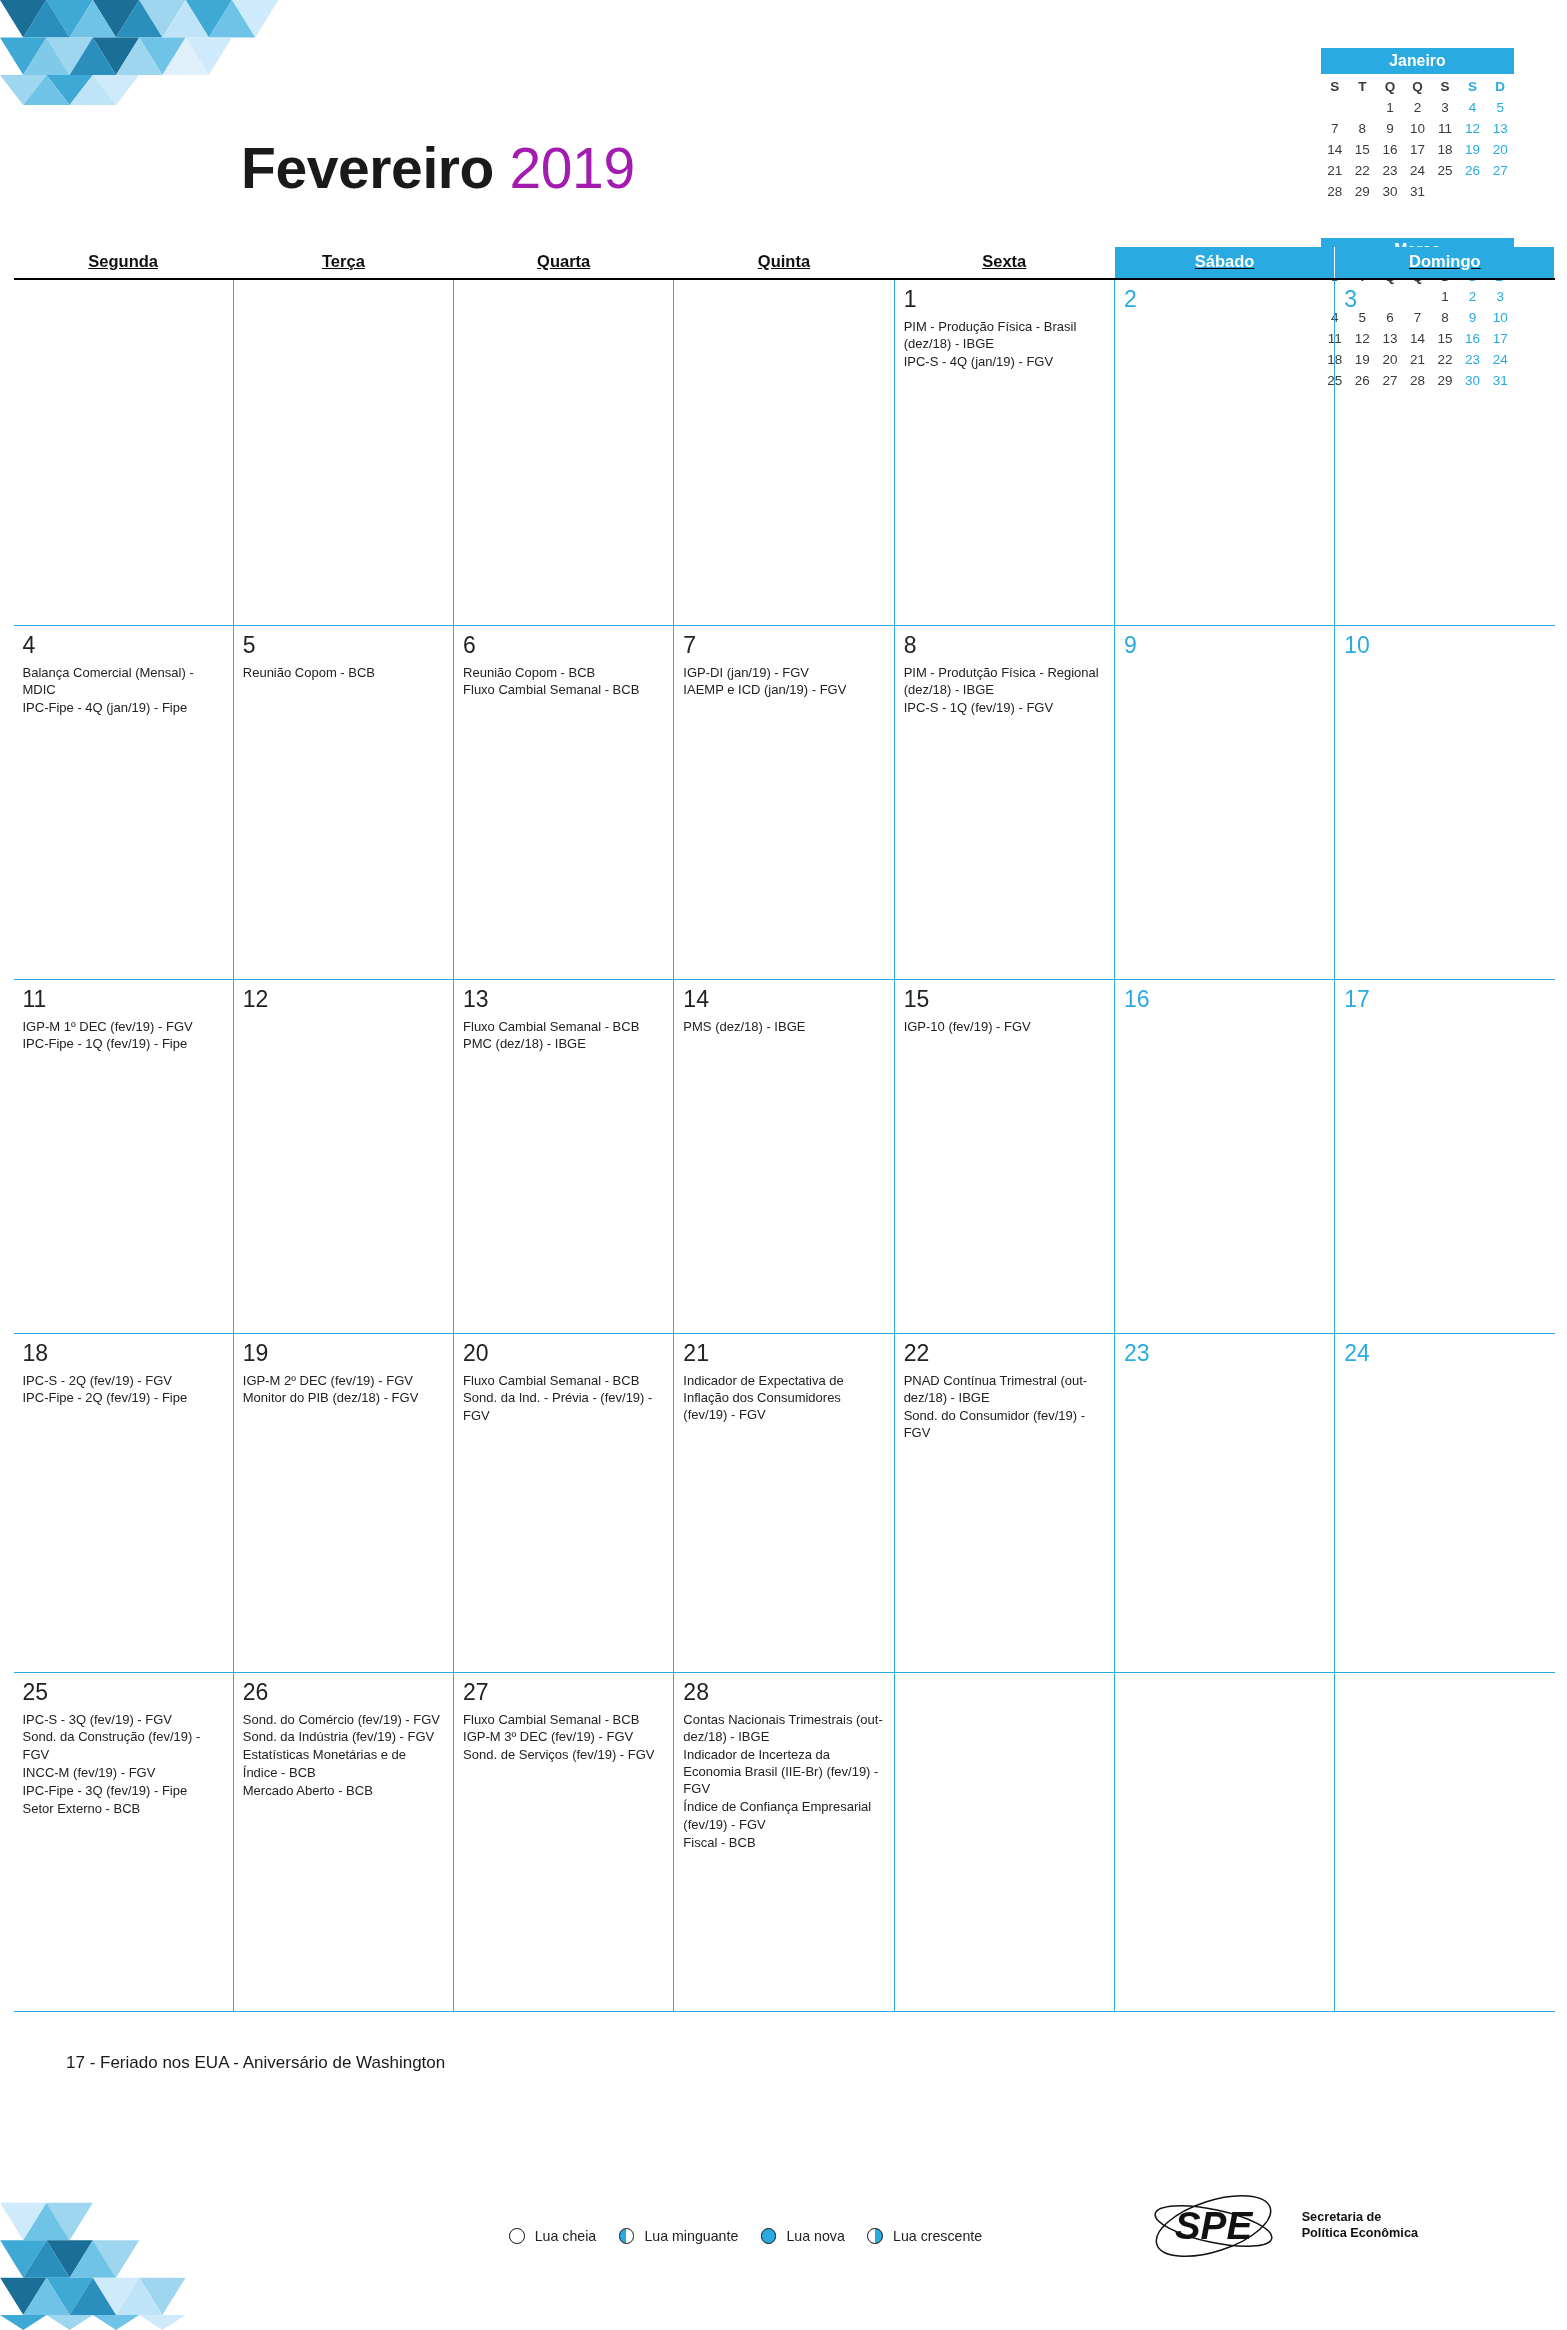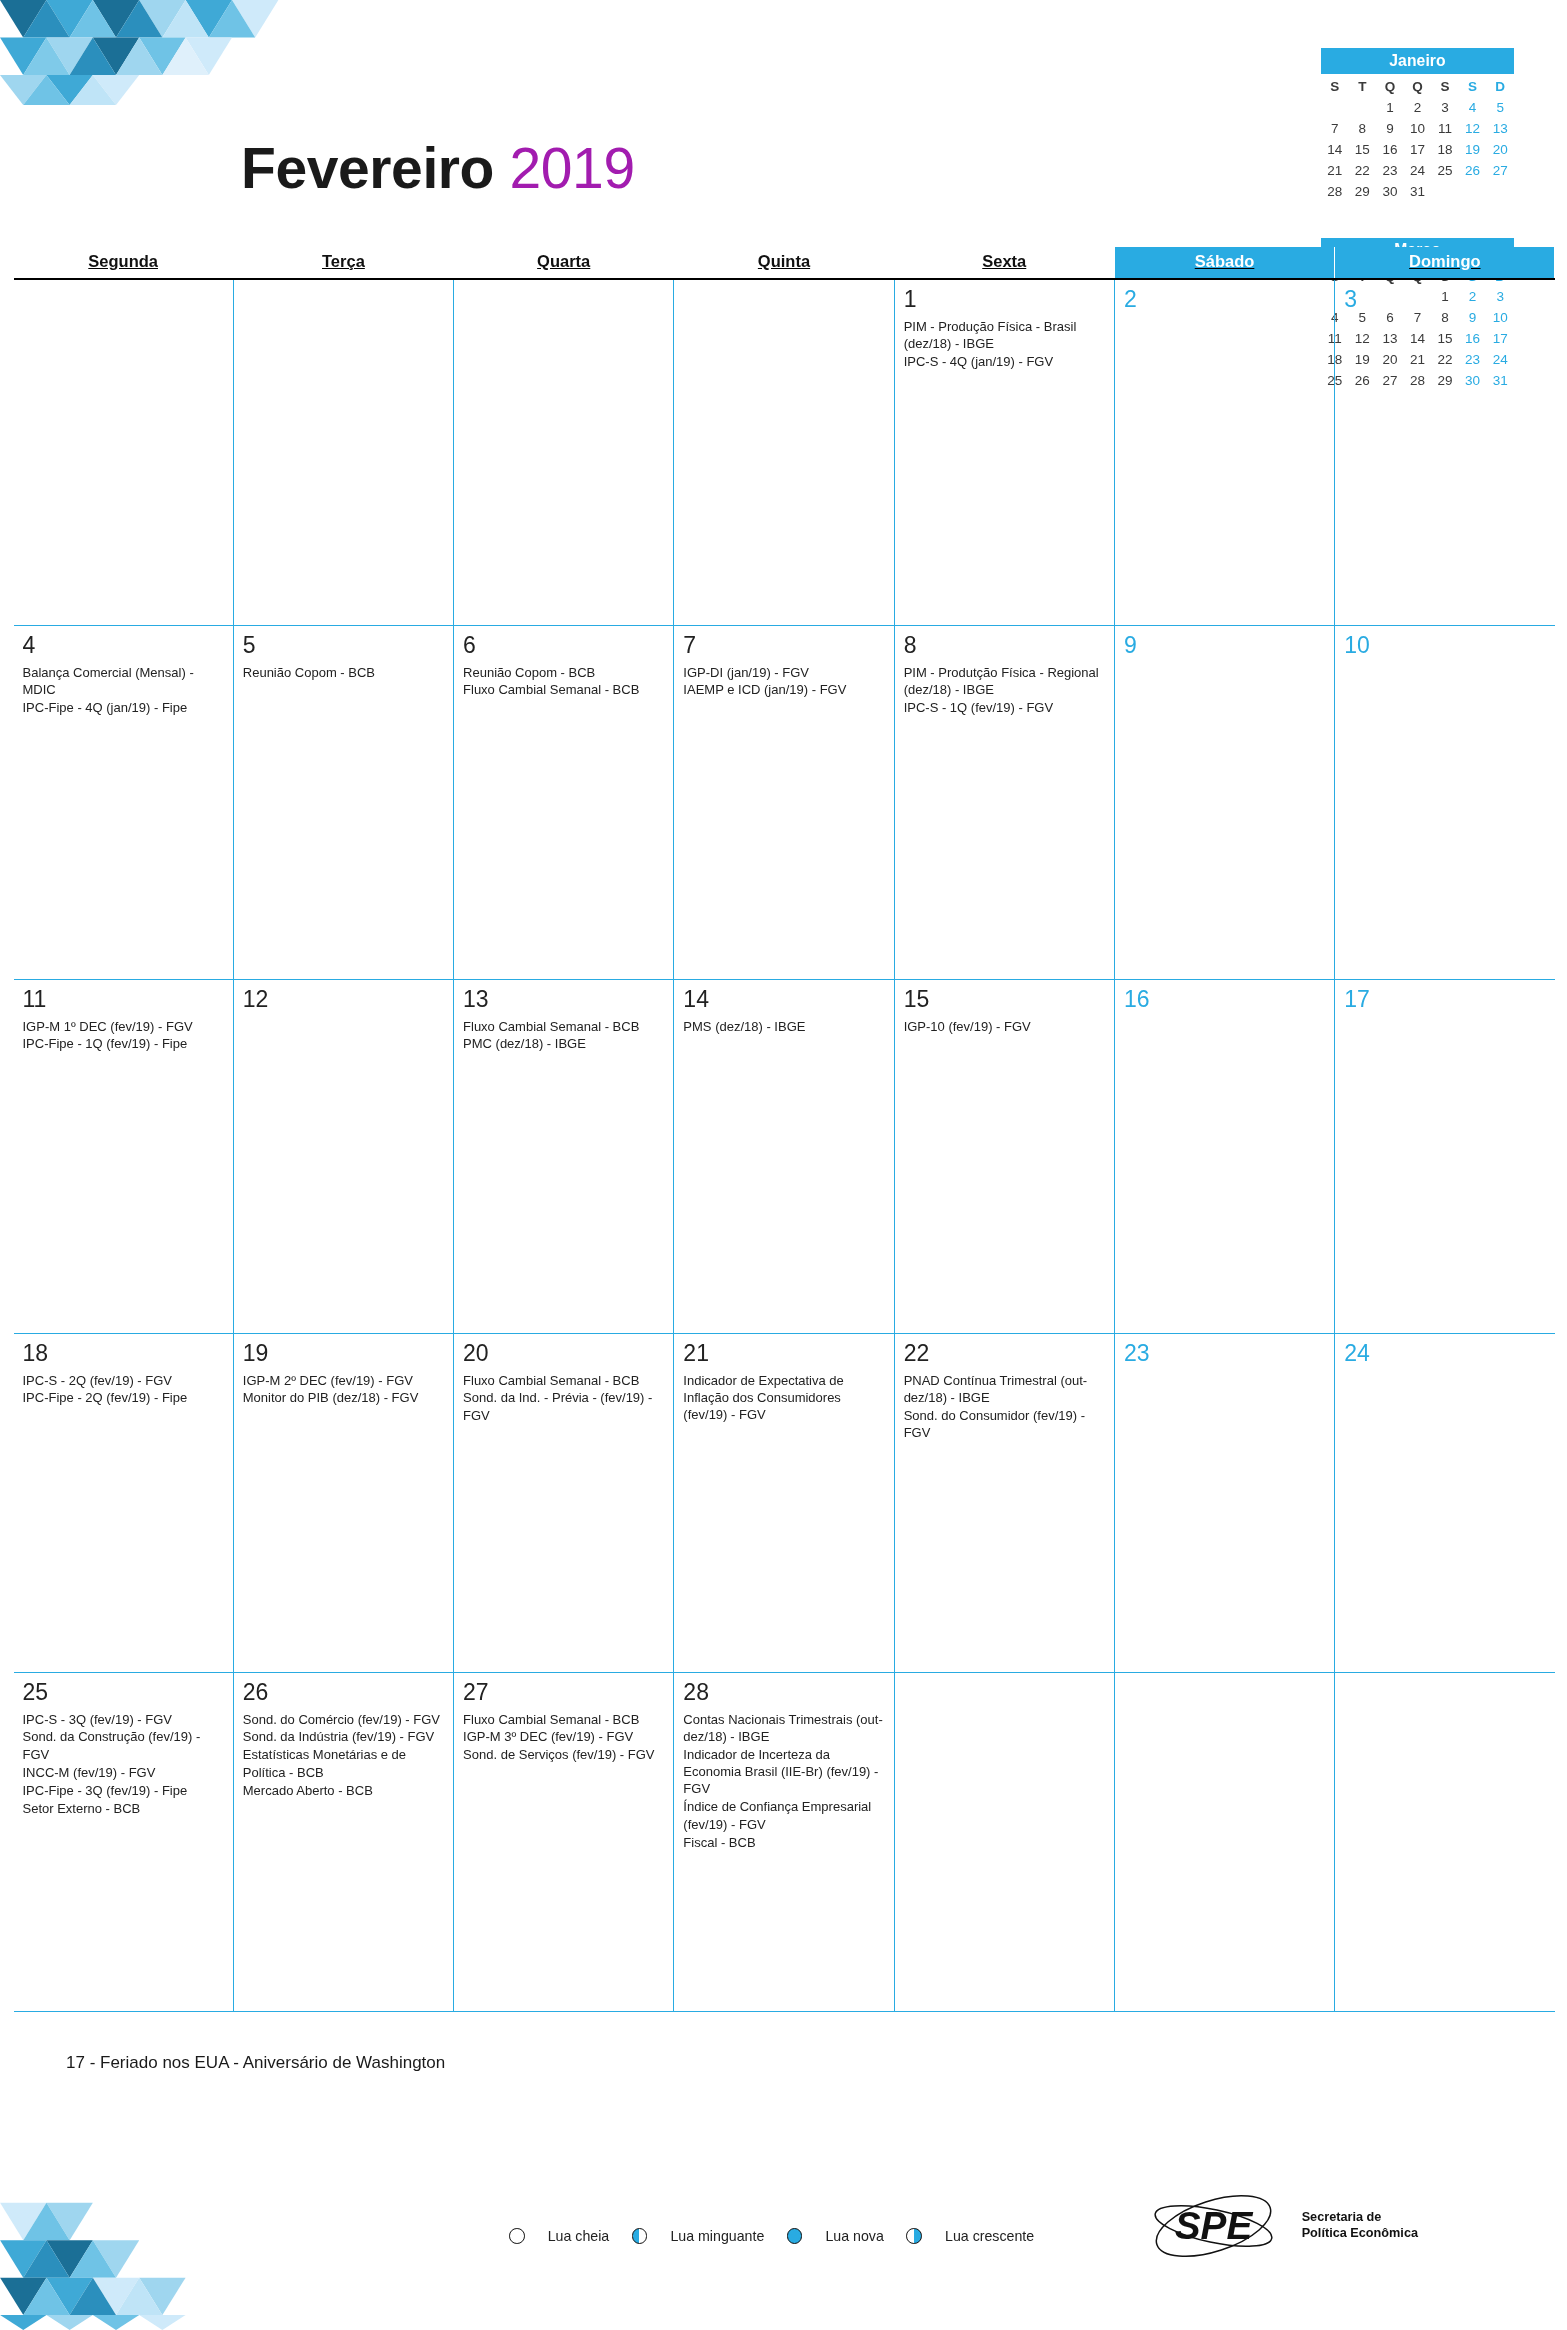--- a/index.html
+++ b/index.html
@@ -150,21 +150,21 @@
   
   .legend {
     position: absolute;
     left: 509px; top: 2228px;
     display: flex;
     align-items: center;
     gap: 22.5px;
     font-size: 14.2px;
     color: #222;
   }
-  .legend .item { display: flex; align-items: center; gap: 23px; }
+  .legend .item { display: flex; align-items: center; gap: 10px; }
   .moon {
     width: 15.7px; height: 15.7px; border-radius: 50%;
     border: 1.5px solid #111;
     display: inline-block;
   }
   .moon.cheia { background: #ffffff; }
   .moon.ming {
     background: linear-gradient(to right, #29abe2 50%, #ffffff 50%);
   }
   .moon.nova { background: #29abe2; }
@@ -570,21 +570,21 @@
             <div>INCC-M (fev/19) - FGV</div>
             <div>IPC-Fipe - 3Q (fev/19) - Fipe</div>
             <div>Setor Externo - BCB</div>
           </div>
       </div>
       <div class="day">
         <div class="daynum">26</div>
         <div class="events">
             <div>Sond. do Comércio (fev/19) - FGV</div>
             <div>Sond. da Indústria (fev/19) - FGV</div>
-            <div>Estatísticas Monetárias e de Política - BCB</div>
+            <div>Estatísticas Monetárias e de Índice - BCB</div>
             <div>Mercado Aberto - BCB</div>
           </div>
       </div>
       <div class="day">
         <div class="daynum">27</div>
         <div class="events">
             <div>Fluxo Cambial Semanal - BCB</div>
             <div>IGP-M 3º DEC (fev/19) - FGV</div>
             <div>Sond. de Serviços (fev/19) - FGV</div>
           </div>

